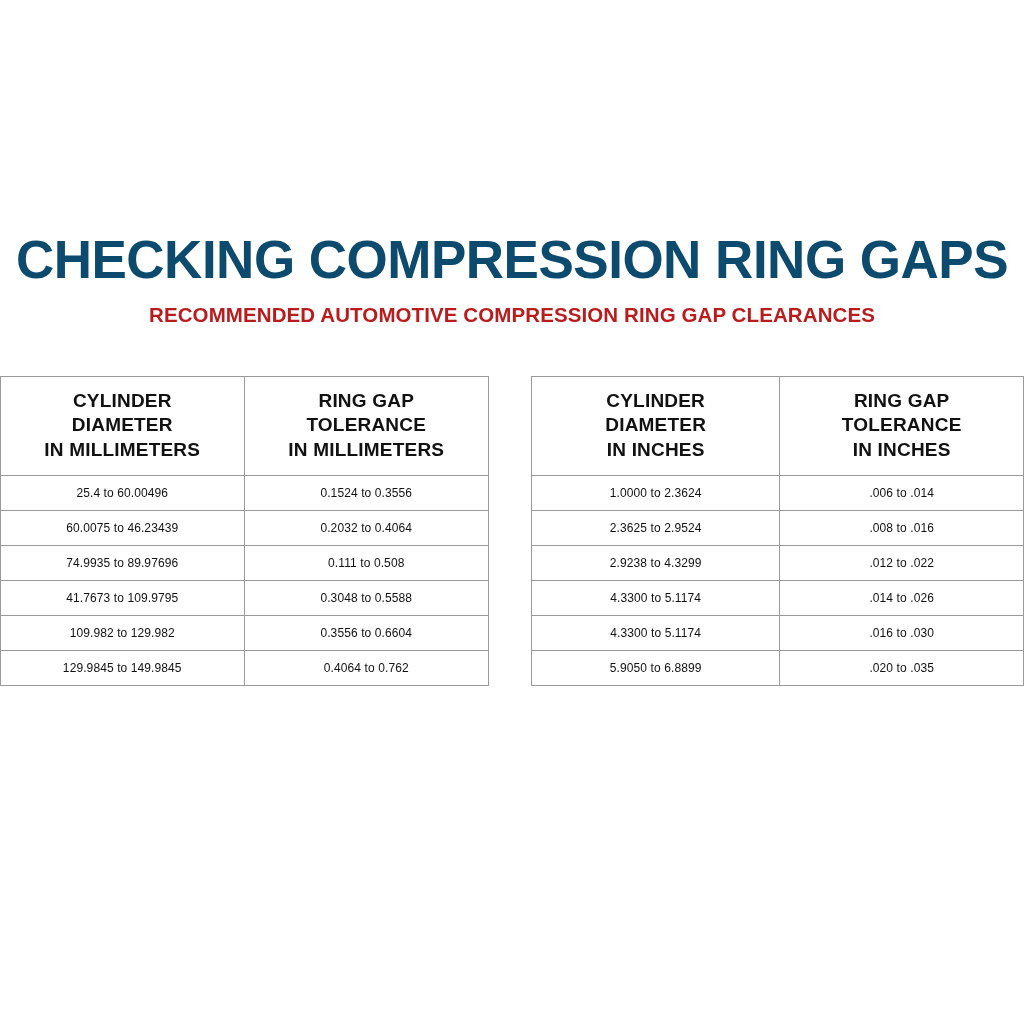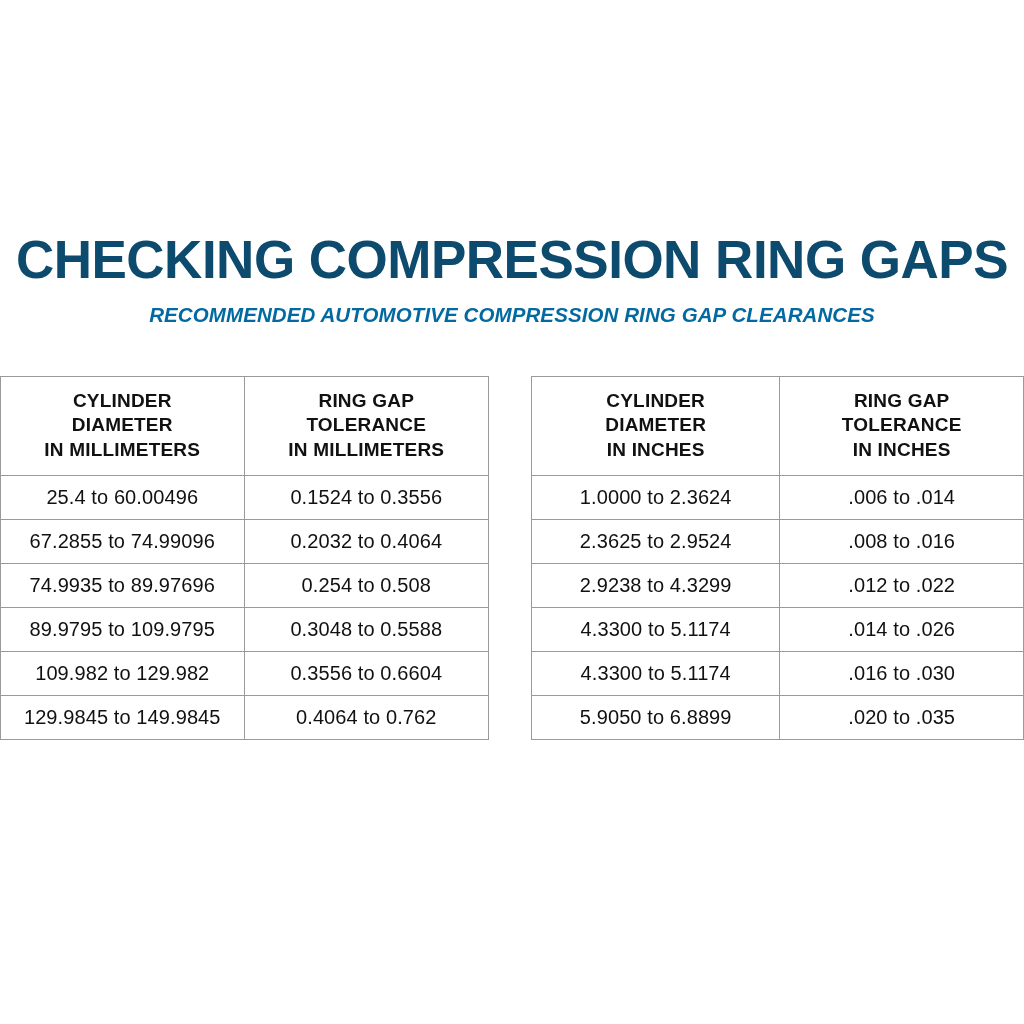--- a/index.html
+++ b/index.html
@@ -34,22 +34,21 @@
   }
   .subtitle {
     position: absolute;
     top: 303px;
     left: 0;
     width: 1024px;
     text-align: center;
     font-size: 20.5px;
     font-weight: bold;
     letter-spacing: 0.1px;
-    color: #0369a1;
-    font-style: italic;
+    color: #b91c1c;
   }
   .tables {
     position: absolute;
     top: 376px;
     left: 0;
     width: 1024px;
     display: flex;
     justify-content: center;
     gap: 42px;
   }
@@ -66,21 +65,21 @@
     font-family: "Liberation Sans", sans-serif;
   }
   table.gap-table th {
     font-size: 19px;
     font-weight: bold;
     line-height: 1.28;
     padding: 12px 6px 13px 6px;
     letter-spacing: 0.2px;
   }
   table.gap-table td {
-    font-size: 20px;
+    font-size: 12px;
     font-weight: normal;
     padding: 10px 6px 10px 6px;
     letter-spacing: 0.1px;
   }
   .t-metric col.c1 { width: 245px; }
   .t-metric col.c2 { width: 246px; }
   .t-imperial col.c1 { width: 250px; }
   .t-imperial col.c2 { width: 245px; }
   .hdr-line { display: block; }
 </style>
@@ -112,29 +111,29 @@
             <span class="hdr-line">IN MILLIMETERS</span>
           </th>
         </tr>
       </thead>
       <tbody>
         <tr>
           <td>25.4 to 60.00496</td>
           <td>0.1524 to 0.3556</td>
         </tr>
         <tr>
-          <td>67.2855 to 74.99096</td>
+          <td>60.0075 to 46.23439</td>
           <td>0.2032 to 0.4064</td>
         </tr>
         <tr>
           <td>74.9935 to 89.97696</td>
-          <td>0.254 to 0.508</td>
+          <td>0.111 to 0.508</td>
         </tr>
         <tr>
-          <td>89.9795 to 109.9795</td>
+          <td>41.7673 to 109.9795</td>
           <td>0.3048 to 0.5588</td>
         </tr>
         <tr>
           <td>109.982 to 129.982</td>
           <td>0.3556 to 0.6604</td>
         </tr>
         <tr>
           <td>129.9845 to 149.9845</td>
           <td>0.4064 to 0.762</td>
         </tr>

